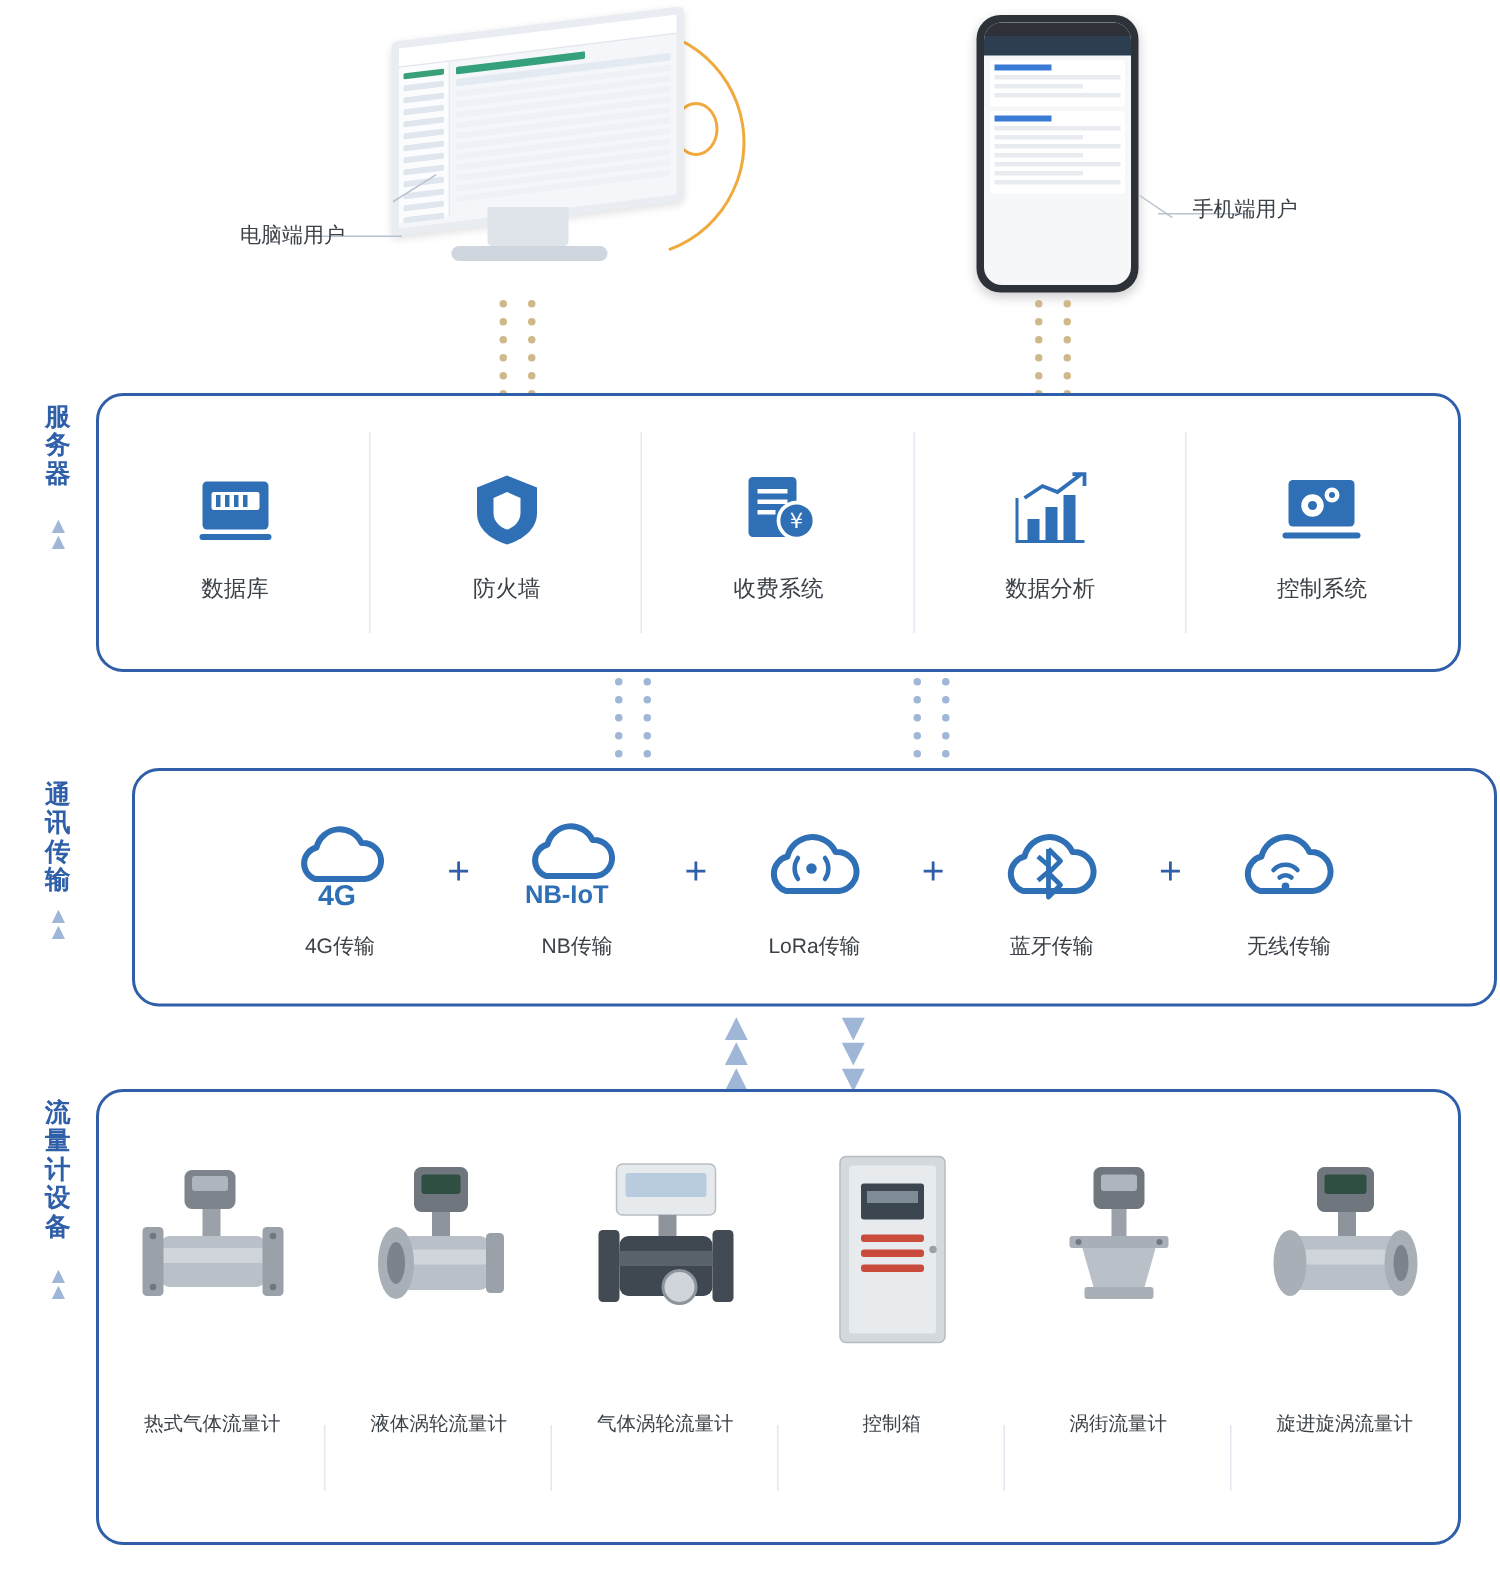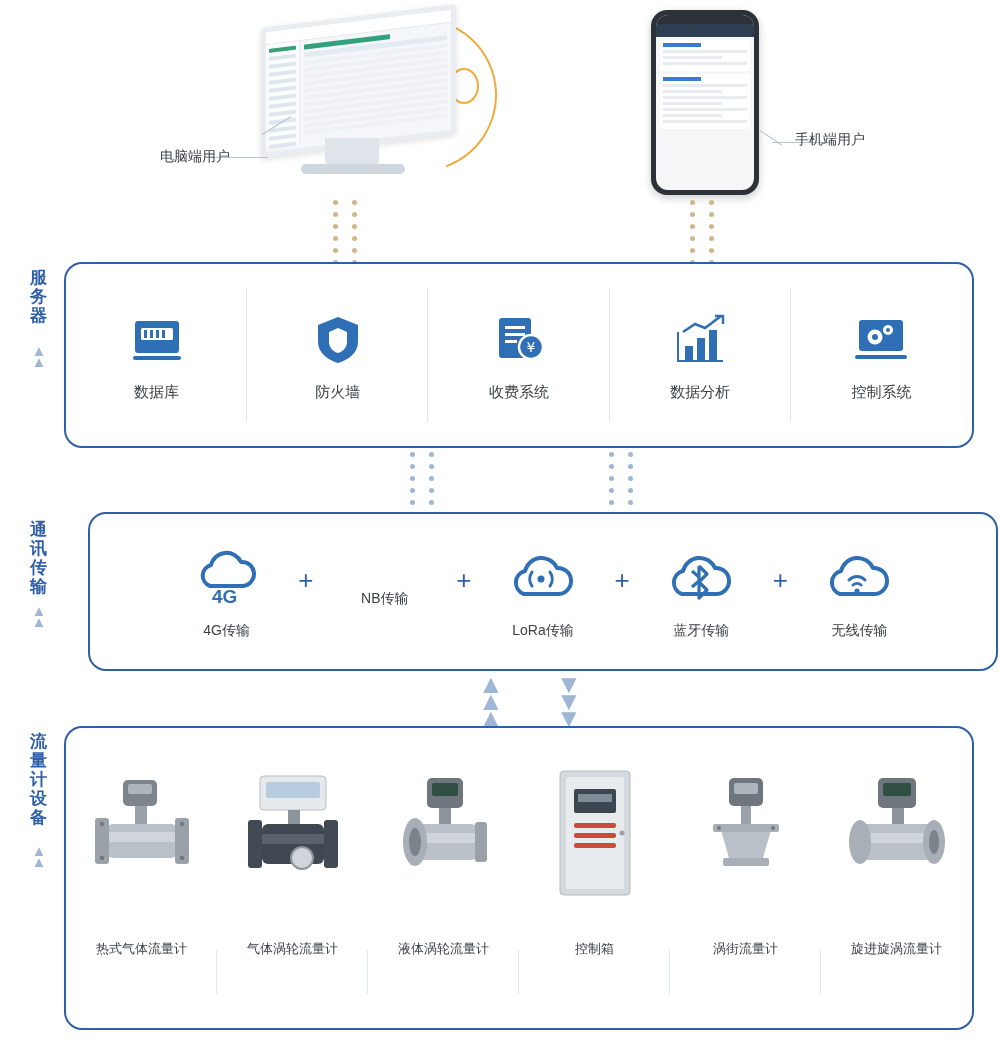--- a/index.html
+++ b/index.html
@@ -332,20 +332,26 @@
             <path d="M28 40 a11 11 0 0 1 1-21 a16 16 0 0 1 30-3 a12 12 0 0 1 2 24 Z" fill="none" stroke="#2f6fb5" stroke-width="4" stroke-linejoin="round"></path>
             <text x="30" y="57" font-size="19" font-weight="bold" fill="#2f6fb5" font-family="Liberation Sans, sans-serif">4G</text>
           </svg>
         </div>
         <div class="com-lbl">4G传输</div>
       </div>
 
       <div class="plus">+</div>
 
       <div class="com-item">
+        <div class="com-ico">
+          <svg width="110" height="62" viewBox="0 0 110 62">
+            <path d="M34 38 a11 11 0 0 1 1-21 a16 16 0 0 1 30-3 a12 12 0 0 1 2 24 Z" fill="none" stroke="#2f6fb5" stroke-width="4" stroke-linejoin="round"></path>
+            <text x="20" y="56" font-size="17" font-weight="bold" fill="#2f6fb5" font-family="Liberation Sans, sans-serif">NB-IoT</text>
+          </svg>
+        </div>
         <div class="com-lbl">NB传输</div>
       </div>
 
       <div class="plus">+</div>
 
       <div class="com-item">
         <div class="com-ico">
           <svg width="90" height="62" viewBox="0 0 90 62">
             <path d="M26 48 a12 12 0 0 1 1-23 a17 17 0 0 1 32-3 a13 13 0 0 1 2 26 Z" fill="none" stroke="#2f6fb5" stroke-width="4" stroke-linejoin="round"></path>
             <circle cx="43" cy="33" r="3.5" fill="#2f6fb5"></circle>
@@ -421,47 +427,47 @@
             <circle cx="99" cy="52" r="2.2" fill="#70777e"></circle>
             <circle cx="99" cy="86" r="2.2" fill="#70777e"></circle>
           </svg>
         </div>
         <div class="met-lbl">热式气体流量计</div>
       </div>
 
       <div class="met-item">
         <div class="met-pic">
           <svg width="118" height="130" viewBox="0 0 118 130">
+            <rect x="42" y="6" width="36" height="30" rx="5" fill="#6f767d"></rect>
+            <rect x="47" y="11" width="26" height="13" rx="2" fill="#2f4f43"></rect>
+            <rect x="54" y="36" width="12" height="16" fill="#8d949b"></rect>
+            <rect x="30" y="52" width="62" height="36" rx="6" fill="#b9c0c7"></rect>
+            <rect x="30" y="61" width="62" height="10" fill="#cfd5db"></rect>
+            <ellipse cx="30" cy="70" rx="12" ry="24" fill="#a8afb6"></ellipse>
+            <ellipse cx="30" cy="70" rx="6" ry="14" fill="#7c838a"></ellipse>
+            <rect x="90" y="50" width="12" height="40" rx="3" fill="#9aa1a8"></rect>
+          </svg>
+        </div>
+        <div class="met-lbl">液体涡轮流量计</div>
+      </div>
+
+      <div class="met-item">
+        <div class="met-pic">
+          <svg width="118" height="130" viewBox="0 0 118 130">
             <rect x="26" y="4" width="66" height="34" rx="4" fill="#e7eaed" stroke="#b7bec5"></rect>
             <rect x="32" y="10" width="54" height="16" rx="2" fill="#2f6fb5" opacity=".25"></rect>
             <rect x="54" y="38" width="12" height="14" fill="#8d949b"></rect>
             <rect x="28" y="52" width="62" height="40" rx="6" fill="#3f4750"></rect>
             <rect x="28" y="62" width="62" height="10" fill="#5a636c"></rect>
             <circle cx="68" cy="86" r="11" fill="#cfd5db" stroke="#8d949b" stroke-width="2"></circle>
             <rect x="14" y="48" width="14" height="48" rx="3" fill="#424a53"></rect>
             <rect x="90" y="48" width="14" height="48" rx="3" fill="#424a53"></rect>
           </svg>
         </div>
         <div class="met-lbl">气体涡轮流量计</div>
-      </div>
-
-      <div class="met-item">
-        <div class="met-pic">
-          <svg width="118" height="130" viewBox="0 0 118 130">
-            <rect x="42" y="6" width="36" height="30" rx="5" fill="#6f767d"></rect>
-            <rect x="47" y="11" width="26" height="13" rx="2" fill="#2f4f43"></rect>
-            <rect x="54" y="36" width="12" height="16" fill="#8d949b"></rect>
-            <rect x="30" y="52" width="62" height="36" rx="6" fill="#b9c0c7"></rect>
-            <rect x="30" y="61" width="62" height="10" fill="#cfd5db"></rect>
-            <ellipse cx="30" cy="70" rx="12" ry="24" fill="#a8afb6"></ellipse>
-            <ellipse cx="30" cy="70" rx="6" ry="14" fill="#7c838a"></ellipse>
-            <rect x="90" y="50" width="12" height="40" rx="3" fill="#9aa1a8"></rect>
-          </svg>
-        </div>
-        <div class="met-lbl">液体涡轮流量计</div>
       </div>
 
       <div class="met-item">
         <div class="met-pic">
           <svg width="118" height="140" viewBox="0 0 118 140">
             <rect x="24" y="4" width="70" height="124" rx="4" fill="#d4d9de" stroke="#b4bbc2"></rect>
             <rect x="30" y="10" width="58" height="112" rx="2" fill="#e8ebee"></rect>
             <rect x="38" y="22" width="42" height="24" rx="2" fill="#3c4650"></rect>
             <rect x="42" y="27" width="34" height="8" fill="#7f8b96"></rect>
             <rect x="38" y="56" width="42" height="5" rx="2" fill="#c94b3c"></rect>

